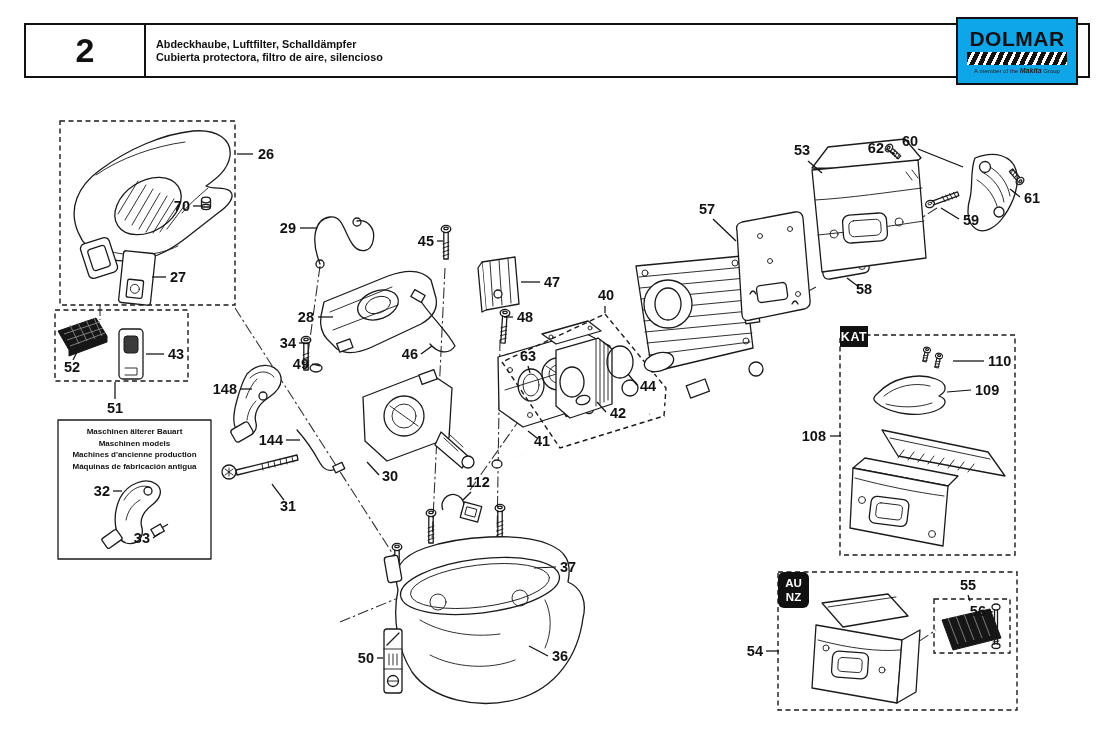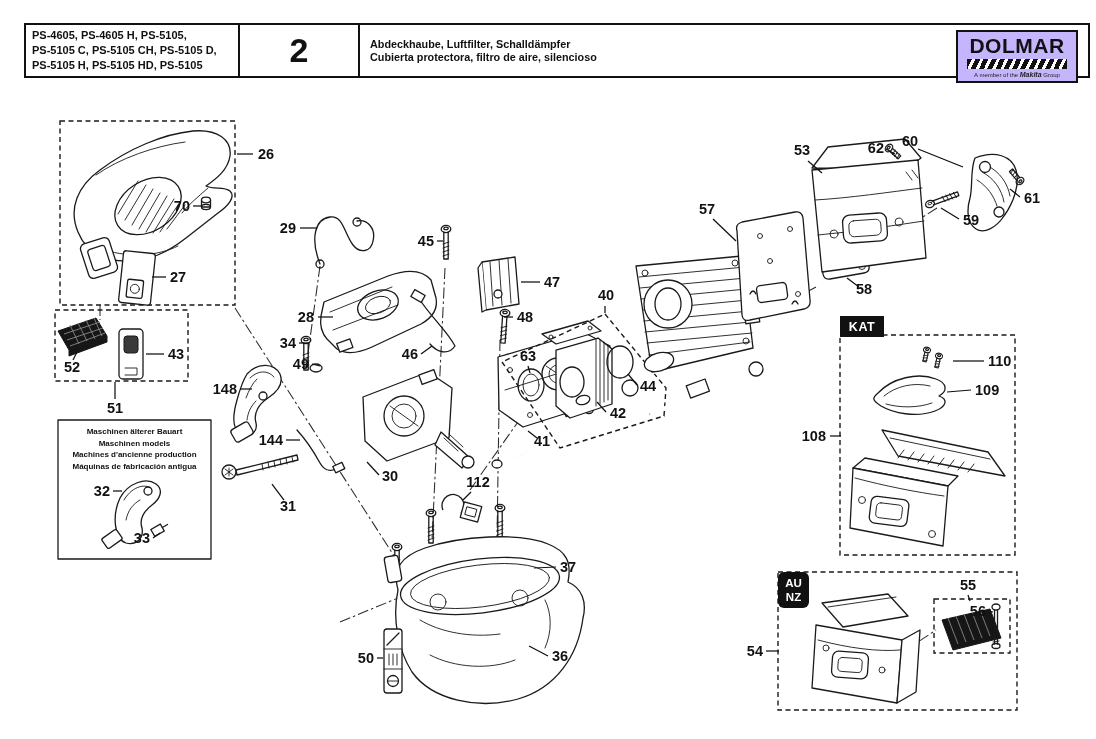--- a/index.html
+++ b/index.html
@@ -7,59 +7,54 @@
         font-family:"Liberation Sans",sans-serif;color:#111;}
   
   .hdr-table{position:absolute;left:24px;top:23px;width:1066px;height:55px;
              border:2px solid #111;box-sizing:border-box;display:flex;background:#fff;}
   .hdr-models{width:200px;border-right:2px solid #111;padding:3px 6px;font-weight:bold;
               font-size:11px;line-height:1.35;display:flex;flex-direction:column;justify-content:center;}
   .hdr-num{width:118px;border-right:2px solid #111;display:flex;align-items:center;
            justify-content:center;font-size:34px;font-weight:bold;}
   .hdr-titles{flex:1;padding:2px 10px;font-weight:bold;font-size:10.8px;line-height:1.18;
               display:flex;flex-direction:column;justify-content:center;border-radius:21px;}
-  .logo-box{position:absolute;left:956px;top:30px;width:122px;height:53px;border:2px solid #111;
-            background:#c4b5fd;box-sizing:border-box;display:flex;flex-direction:column;
+  .logo-box{position:absolute;left:956px;top:17px;width:122px;height:68px;border:2px solid #111;
+            background:#0ea5e9;box-sizing:border-box;display:flex;flex-direction:column;
             align-items:center;justify-content:center;padding:3px 9px;}
   .logo-brand{font-size:21px;font-weight:bold;letter-spacing:.5px;line-height:1;}
   .logo-hatch{width:100%;height:13px;margin:3px 0 2px;
               background:repeating-linear-gradient(115deg,#111 0 4.5px,#fff 4.5px 7.5px);}
   .logo-tagline{font-size:6px;white-space:nowrap;color:#222;}
   .logo-tagline .mk{font-weight:bold;font-style:italic;font-size:7px;}
   
   .pm-text{position:absolute;left:60px;top:426px;width:149px;text-align:center;
            font-weight:bold;font-size:8px;line-height:1.45;}
   .badge{position:absolute;background:#111;color:#fff;font-weight:bold;display:flex;
          align-items:center;justify-content:center;text-align:center;}
-  #kat-badge{left:840px;top:316px;width:44px;height:21px;font-size:12.5px;letter-spacing:.5px;}
+  #kat-badge{left:840px;top:326px;width:28px;height:21px;font-size:12.5px;letter-spacing:.5px;}
   #aunz-badge{left:778px;top:572px;width:31px;height:36px;font-size:11.5px;line-height:1.25;
               flex-direction:column;border-radius:6px;}
   
   svg.art{position:absolute;left:0;top:0;}
   .s{stroke:#1a1a1a;fill:none;stroke-width:1.3;stroke-linejoin:round;stroke-linecap:round;}
   .sw{stroke:#1a1a1a;fill:#fff;stroke-width:1.3;stroke-linejoin:round;}
   .dk{fill:#161616;stroke:#161616;}
   .mesh{stroke:#888;stroke-width:.9;}
   .dash{stroke:#1a1a1a;stroke-width:1.4;fill:none;stroke-dasharray:5 3.5;}
   .dashdot{stroke:#2b2b2b;stroke-width:1.05;fill:none;stroke-dasharray:11 3 2.5 3;}
   .thin{stroke-width:.9;}
   .lbl{font:bold 14.5px "Liberation Sans",sans-serif;fill:#111;}
   .leader{stroke:#111;stroke-width:1.25;}
 </style>
 </head>
 <body>
 
 <div class="page">
 
   <div class="hdr-table">
-    <div class="hdr-models">
-      <div>PS-4605, PS-4605 H, PS-5105,</div>
-      <div>PS-5105 C, PS-5105 CH, PS-5105 D,</div>
-      <div>PS-5105 H, PS-5105 HD, PS-5105</div>
-    </div>
     <div class="hdr-num">2</div>
     <div class="hdr-titles">
       <div>Abdeckhaube, Luftfilter, Schalldämpfer</div>
       <div>Cubierta protectora, filtro de aire, silencioso</div>
     </div>
   </div>
 
   <div class="logo-box">
     <div class="logo-brand">DOLMAR</div>
     <div class="logo-hatch"></div>

